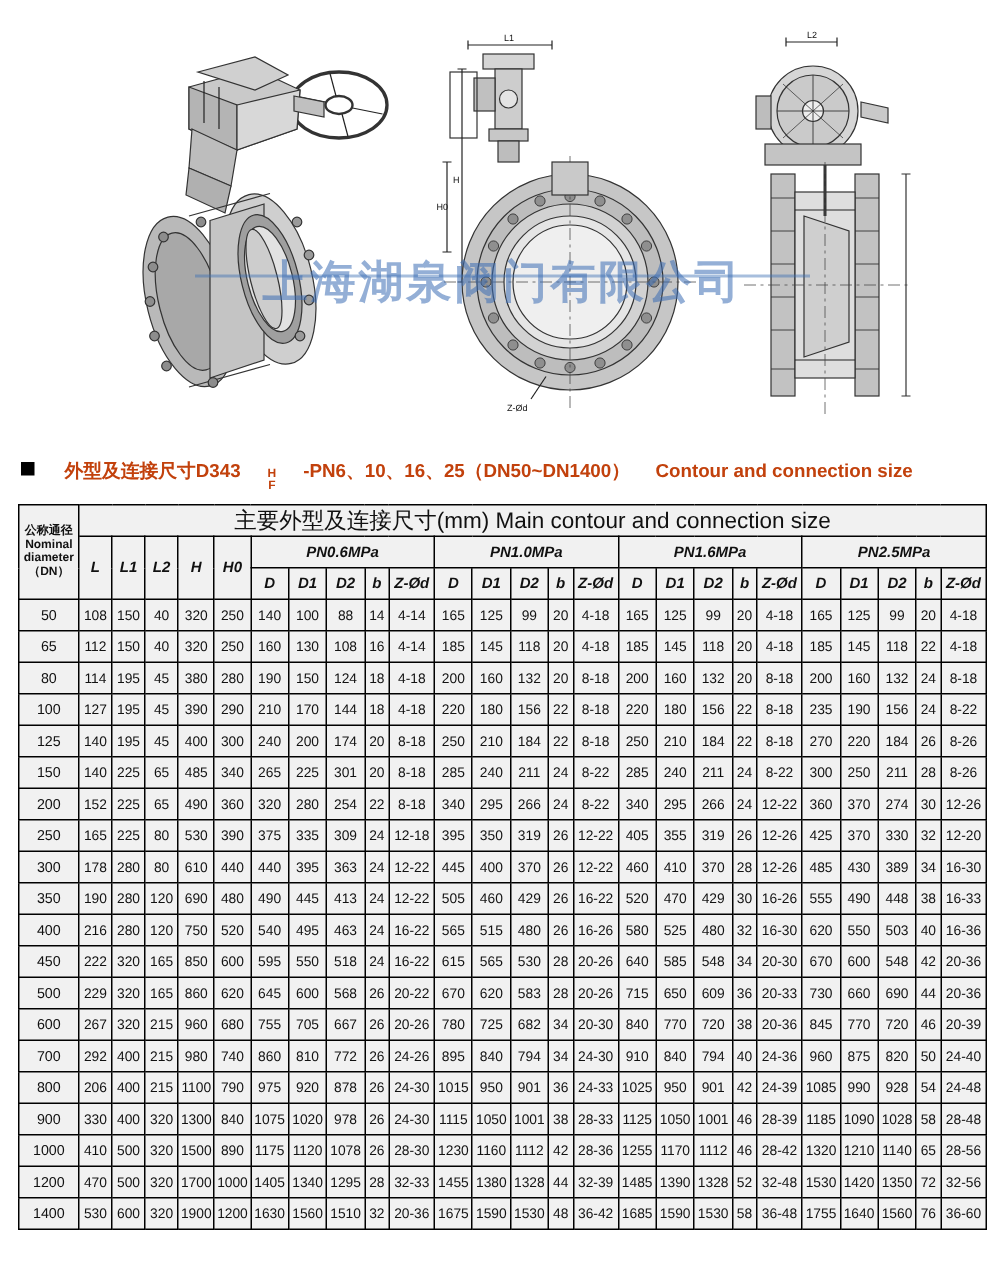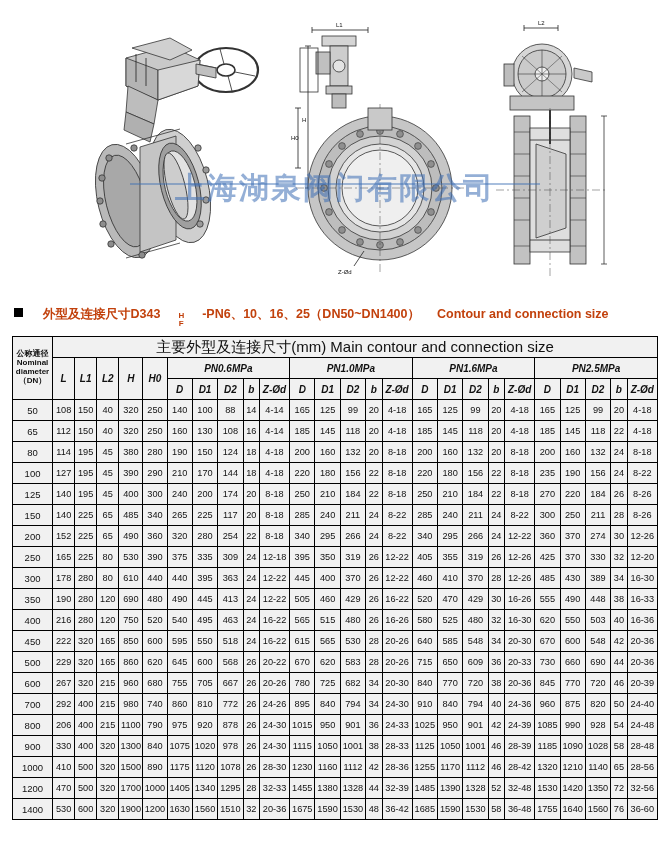--- a/index.html
+++ b/index.html
@@ -500,21 +500,21 @@
         </tr>
         <tr>
           <td>150</td>
           <td>140</td>
           <td>225</td>
           <td>65</td>
           <td>485</td>
           <td>340</td>
           <td>265</td>
           <td>225</td>
-          <td>117</td>
+          <td>301</td>
           <td>20</td>
           <td>8-18</td>
           <td>285</td>
           <td>240</td>
           <td>211</td>
           <td>24</td>
           <td>8-22</td>
           <td>285</td>
           <td>240</td>
           <td>211</td>

